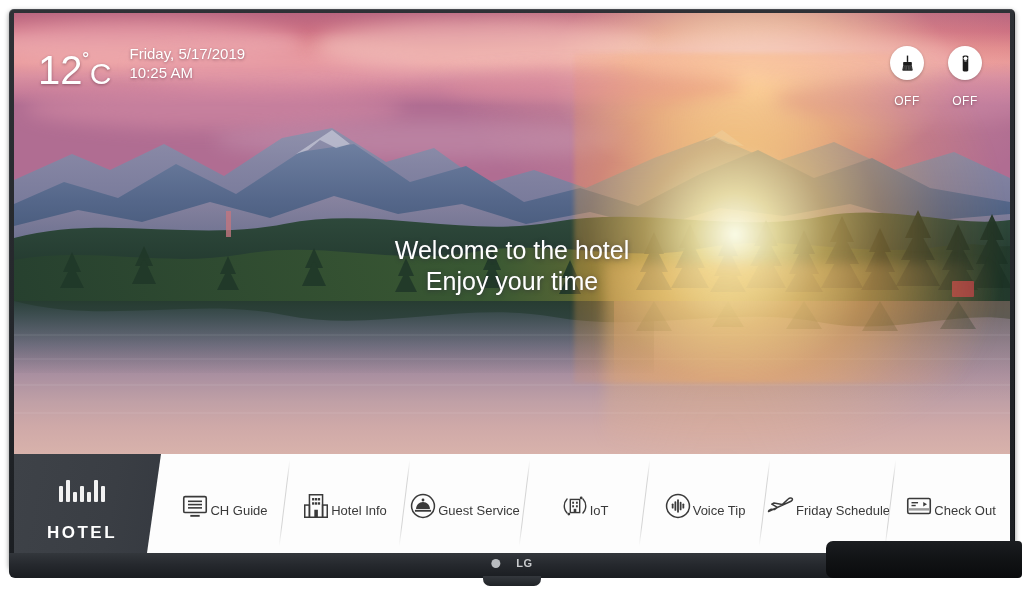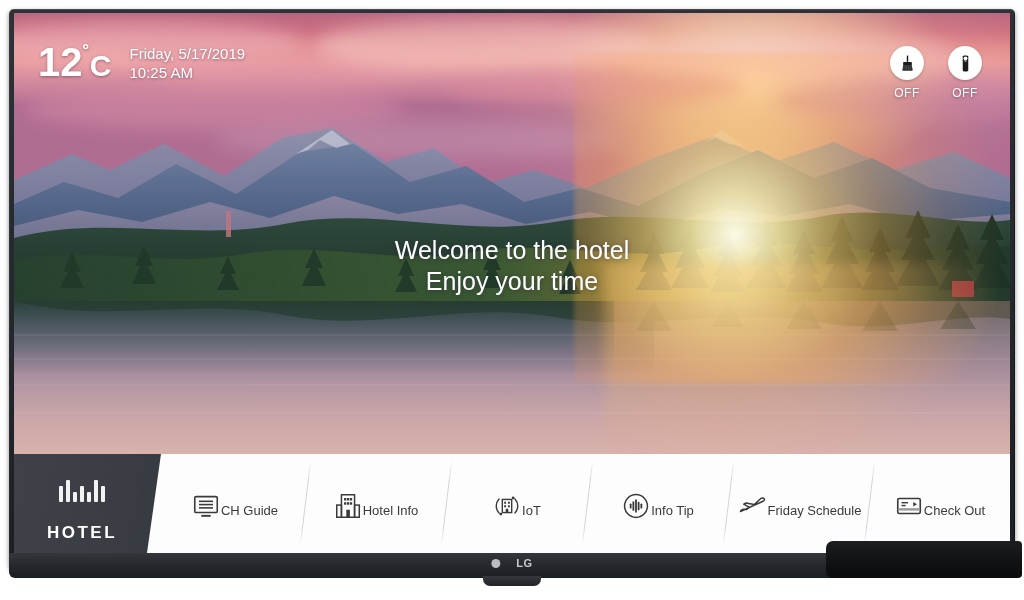--- a/index.html
+++ b/index.html
@@ -145,23 +145,24 @@
     position: absolute;
     left: 24px;
     top: 29px;
     color: #ffffff;
     text-shadow: 0 1px 3px rgba(60,20,40,0.45);
     display: flex;
     align-items: flex-start;
   }
   #temp {
     font-size: 40px;
-    font-weight: 700;
+    font-weight: 400;
     line-height: 1;
     letter-spacing: 0px;
+    margin-top: 8px;
   }
   #temp .deg {
     font-size: 22px;
     vertical-align: top;
     position: relative;
     top: 2px;
   }
   #temp .unit {
     font-size: 30px;
   }
@@ -188,21 +189,21 @@
     width: 34px; height: 34px;
     margin: 0 auto;
     border-radius: 50%;
     background: #ffffff;
     display: flex;
     align-items: center;
     justify-content: center;
     box-shadow: 0 1px 3px rgba(0,0,0,0.25);
   }
   .svc-label {
-    margin-top: 6px;
+    margin-top: 14px;
     font-size: 12px;
     color: #ffffff;
     letter-spacing: .5px;
     text-shadow: 0 1px 3px rgba(60,20,40,0.5);
   }
 
   #welcome {
     position: absolute;
     left: 0;
     top: 222px;
@@ -606,20 +607,31 @@
               <rect x="18" y="7.5" width="2.4" height="2.6" fill="#3a3a3a" stroke="none"></rect>
               <rect x="11.8" y="12" width="2.4" height="2.6" fill="#3a3a3a" stroke="none"></rect>
               <rect x="14.9" y="12" width="2.4" height="2.6" fill="#3a3a3a" stroke="none"></rect>
               <rect x="18" y="12" width="2.4" height="2.6" fill="#3a3a3a" stroke="none"></rect>
               <rect x="14.2" y="20" width="3.8" height="8" fill="#3a3a3a" stroke="none"></rect>
             </svg>
           </div>
           <div class="nav-label">Hotel Info</div>
         </div>
 
+        <div class="nav-item">
+          <div class="nav-icon">
+            <svg width="30" height="30" viewBox="0 0 32 32" fill="none" stroke="#3a3a3a" stroke-width="1.6">
+              <circle cx="16" cy="16" r="12.2"></circle>
+              <circle cx="16" cy="9.6" r="1.5" fill="#3a3a3a" stroke="none"></circle>
+              <path d="M8.6 19.2 C8.6 15.1 11.9 11.8 16 11.8 C20.1 11.8 23.4 15.1 23.4 19.2 Z" fill="#3a3a3a" stroke="none"></path>
+              <line x1="7.4" y1="21.1" x2="24.6" y2="21.1" stroke-width="2"></line>
+            </svg>
+          </div>
+          <div class="nav-label">Guest Service</div>
+        </div>
 
         <div class="nav-item">
           <div class="nav-icon">
             <svg width="30" height="30" viewBox="0 0 32 32" fill="none" stroke="#3a3a3a" stroke-width="1.5">
               <path d="M24.5 8.5 A11 11 0 0 1 24.5 23.5" stroke-linecap="round"></path>
               <path d="M7.5 23.5 A11 11 0 0 1 7.5 8.5" stroke-linecap="round"></path>
               <circle cx="22.6" cy="7.4" r="1.5" fill="#3a3a3a" stroke="none"></circle>
               <circle cx="9.4" cy="24.6" r="1.5" fill="#3a3a3a" stroke="none"></circle>
               <rect x="11" y="9" width="10" height="14"></rect>
               <rect x="13" y="11.4" width="2" height="2.2" fill="#3a3a3a" stroke="none"></rect>
@@ -638,21 +650,21 @@
               <circle cx="16" cy="16" r="12.2"></circle>
               <g stroke-linecap="round" stroke-width="1.9">
                 <line x1="10.3" y1="14.2" x2="10.3" y2="17.8"></line>
                 <line x1="13.2" y1="11.8" x2="13.2" y2="20.2"></line>
                 <line x1="16" y1="9.8" x2="16" y2="22.2"></line>
                 <line x1="18.8" y1="12.4" x2="18.8" y2="19.6"></line>
                 <line x1="21.7" y1="14.2" x2="21.7" y2="17.8"></line>
               </g>
             </svg>
           </div>
-          <div class="nav-label">Info Tip</div>
+          <div class="nav-label">Voice Tip</div>
         </div>
 
         <div class="nav-item">
           <div class="nav-icon">
             <svg width="32" height="32" viewBox="0 0 32 32" fill="none" stroke="#3a3a3a" stroke-width="1.5" stroke-linejoin="round">
               <path d="M4.5 21.5 L27 11.2 C28.6 10.5 28.9 8.9 27.6 8.2 C26.6 7.7 25.2 8.0 24.2 9.0 L18.2 14.6 L10.0 13.0 L7.8 14.2 L13.4 17.4 L10.4 19.6 L7.2 19.2 L5.0 20.3 Z"></path>
             </svg>
           </div>
           <div class="nav-label">Friday Schedule</div>
         </div>

